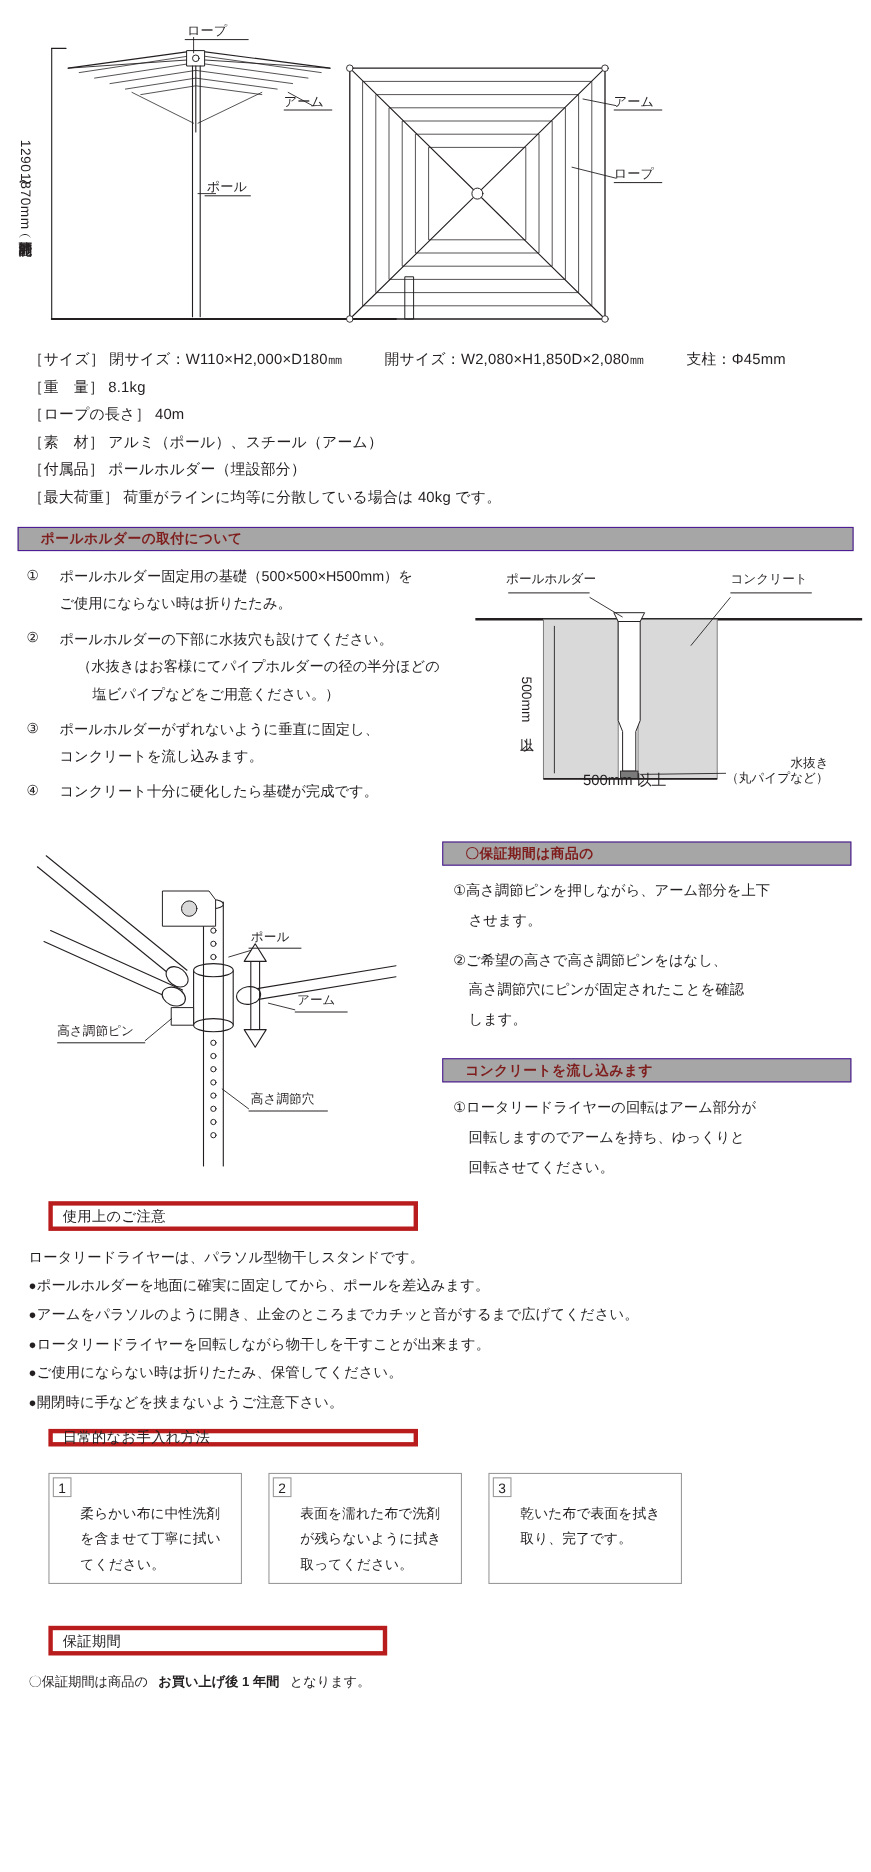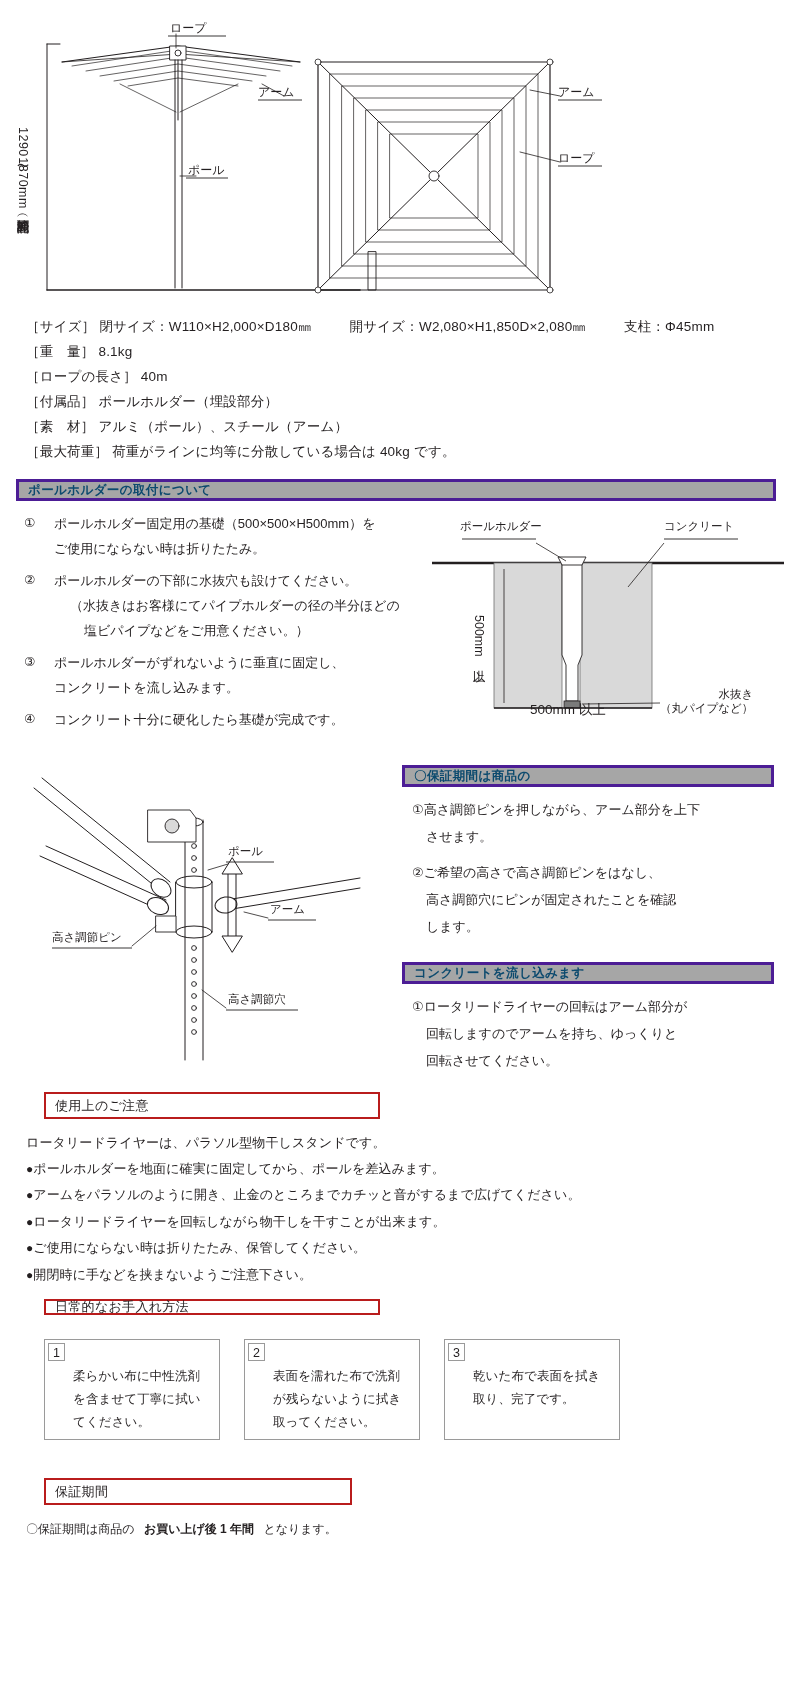--- a/index.html
+++ b/index.html
@@ -35,34 +35,34 @@
     font-size: 13.5px;
     line-height: 25px;
     white-space: nowrap;
     letter-spacing: .2px;
   }
   .spec-extra { margin-left: 34px; }
 
   
   .bar-header {
     background: #a6a6a6;
-    color: #0c4a6e;
+    color: #7f1d1d;
     font-size: 12.5px;
     font-weight: bold;
     letter-spacing: .4px;
     display: flex;
     align-items: center;
-    padding-left: 9px;
+    padding-left: 20px;
     box-sizing: border-box;
-    border: 3px solid #4c1d95;
+    border: 1px solid #4c1d95;
   }
 
   
   .box-header {
-    border: 2px solid #b91c1c;
+    border: 4px solid #b91c1c;
     background: #ffffff;
     font-size: 13px;
     display: flex;
     align-items: center;
     padding-left: 9px;
     box-sizing: border-box;
     letter-spacing: .3px;
   }
 
   
@@ -257,26 +257,26 @@
     </div>
     <div class="spec-row">
       <span>［重　量］</span>
       <span>8.1kg</span>
     </div>
     <div class="spec-row">
       <span>［ロープの長さ］</span>
       <span>40m</span>
     </div>
     <div class="spec-row">
+      <span>［素　材］</span>
+      <span>アルミ（ポール）、スチール（アーム）</span>
+    </div>
+    <div class="spec-row">
       <span>［付属品］</span>
       <span>ポールホルダー（埋設部分）</span>
-    </div>
-    <div class="spec-row">
-      <span>［素　材］</span>
-      <span>アルミ（ポール）、スチール（アーム）</span>
     </div>
     <div class="spec-row">
       <span>［最大荷重］</span>
       <span>荷重がラインに均等に分散している場合は 40kg です。</span>
     </div>
   </div>
 
   <div id="holder-section">
 
     <div id="holder-bar" class="bar-header">

